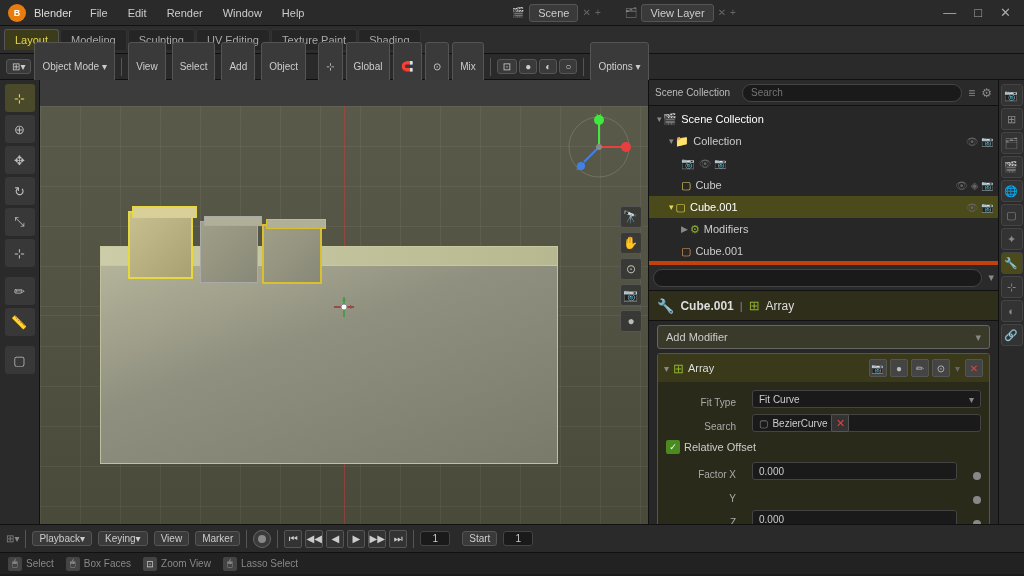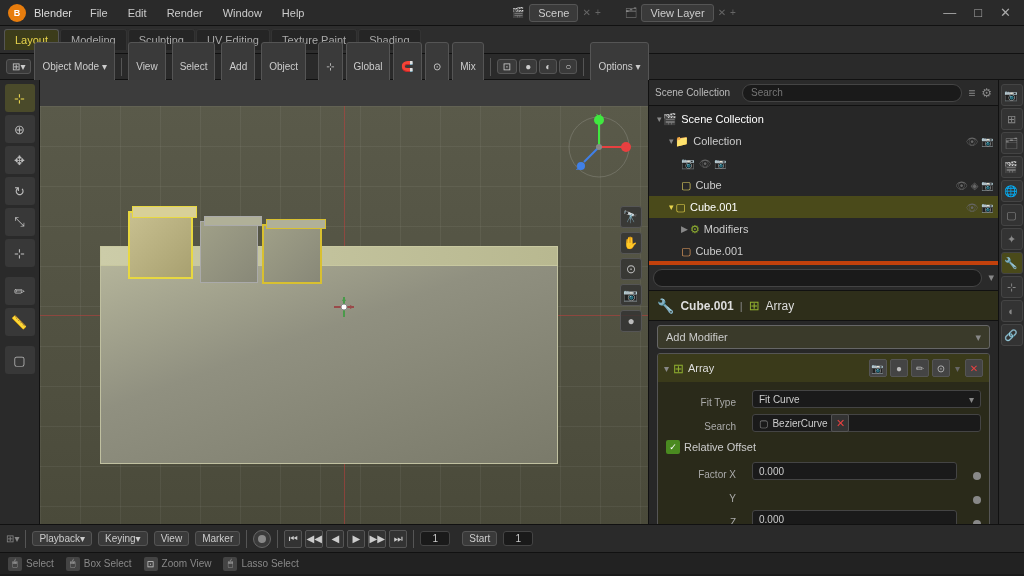--- a/index.html
+++ b/index.html
@@ -769,21 +769,21 @@
   <div class="bt-frame-display">1</div>
 </div>
 
 <div class="status-bar">
   <div class="status-item">
     <div class="status-icon">🖱</div>
     <span>Select</span>
   </div>
   <div class="status-item">
     <div class="status-icon">🖱</div>
-    <span>Box Select</span>
+    <span>Box Faces</span>
   </div>
   <div class="status-item">
     <div class="status-icon">⊡</div>
     <span>Zoom View</span>
   </div>
   <div class="status-item">
     <div class="status-icon">🖱</div>
     <span>Lasso Select</span>
   </div>
   <div class="spacer"></div>

